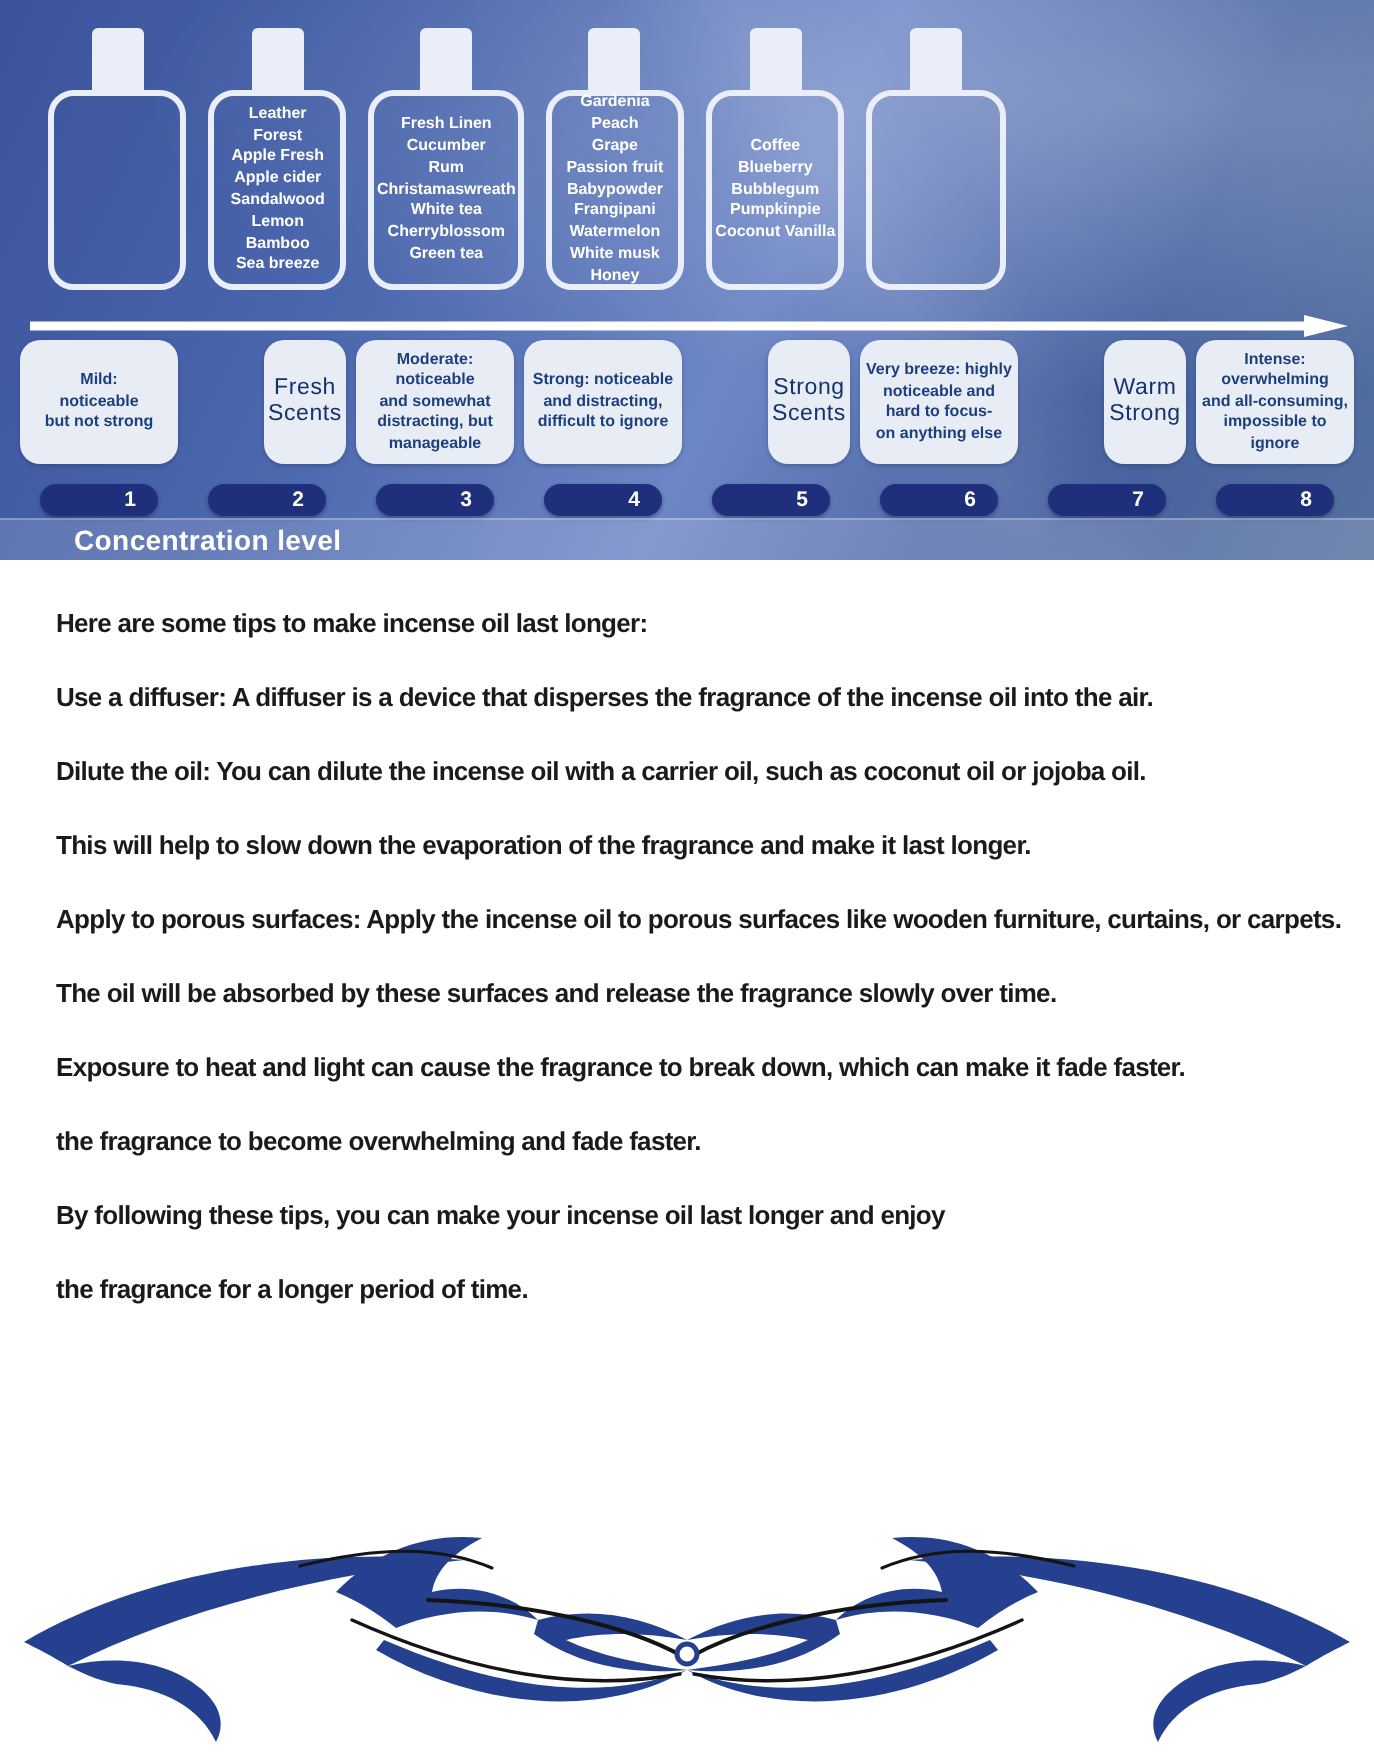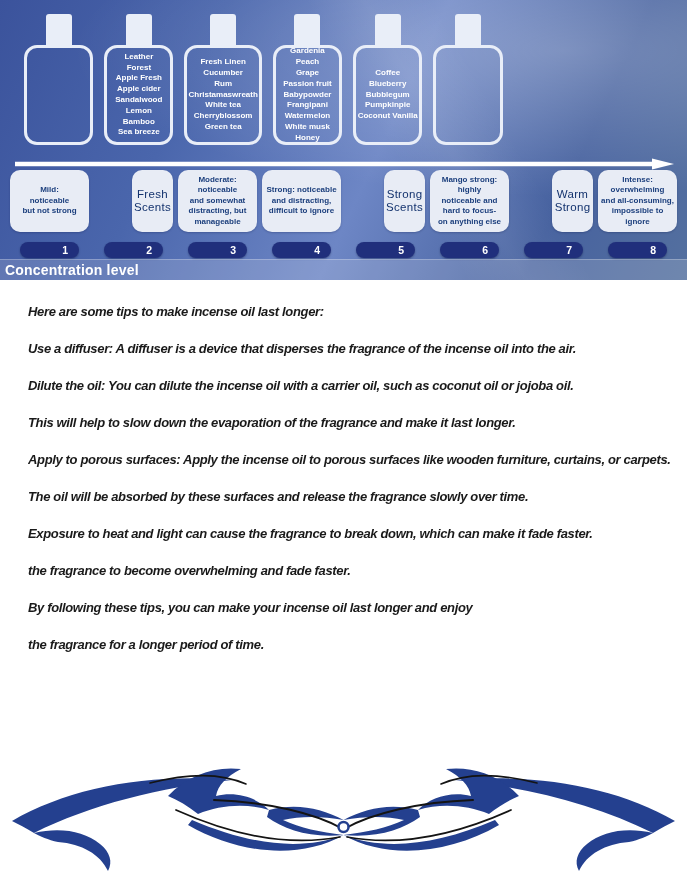--- a/index.html
+++ b/index.html
@@ -51,29 +51,29 @@
   }
   .pill {
     height:16px; margin:0 10px; background:#202f7c; border-radius:8px;
     display:flex; align-items:center; justify-content:flex-end; padding-right:11px;
     box-shadow:0 1px 2px rgba(10,20,60,0.4);
   }
   .pill-number { color:#ffffff; font-size:10.5px; font-weight:bold; }
   .banner-footer {
     position:absolute; left:0; bottom:0; width:100%; height:21px;
     background:rgba(255,255,255,0.16); border-top:1px solid rgba(255,255,255,0.25);
-    display:flex; align-items:center;
+    display:flex; align-items:center;padding-left:32px;
   }
   .footer-label { color:#ffffff; font-size:14px; font-weight:bold; padding-left:5px; letter-spacing:0.2px; }
 
   
   .tips { padding:24px 8px 0 28px; }
   .tips p {
     margin:0 0 22px; color:#1a1a1a; font-size:13px; font-weight:600;
-    letter-spacing:-0.35px; line-height:15px; white-space:nowrap; overflow:hidden;font-style:italic;
+    letter-spacing:-0.35px; line-height:15px; white-space:nowrap; overflow:hidden;
   }
 
   
   .flourish { position:absolute; left:0; bottom:2px; width:687px; height:112px; }
   .flourish svg { display:block; }
 </style>
 </head>
 <body>
 
 <div class="page">
@@ -152,21 +152,21 @@
 but not strong</div>
         <div class="level-box named">Fresh Scents</div>
         <div class="level-box">Moderate: noticeable
 and somewhat
 distracting, but
 manageable</div>
         <div class="level-box">Strong: noticeable
 and distracting,
 difficult to ignore</div>
         <div class="level-box named">Strong Scents</div>
-        <div class="level-box">Mango strong: highly
+        <div class="level-box">Very breeze: highly
 noticeable and
 hard to focus-
 on anything else</div>
         <div class="level-box named">Warm Strong</div>
         <div class="level-box">Intense:
 overwhelming
 and all-consuming,
 impossible to ignore</div>
       </div>
     <div class="pills-row" id="pills-row">

